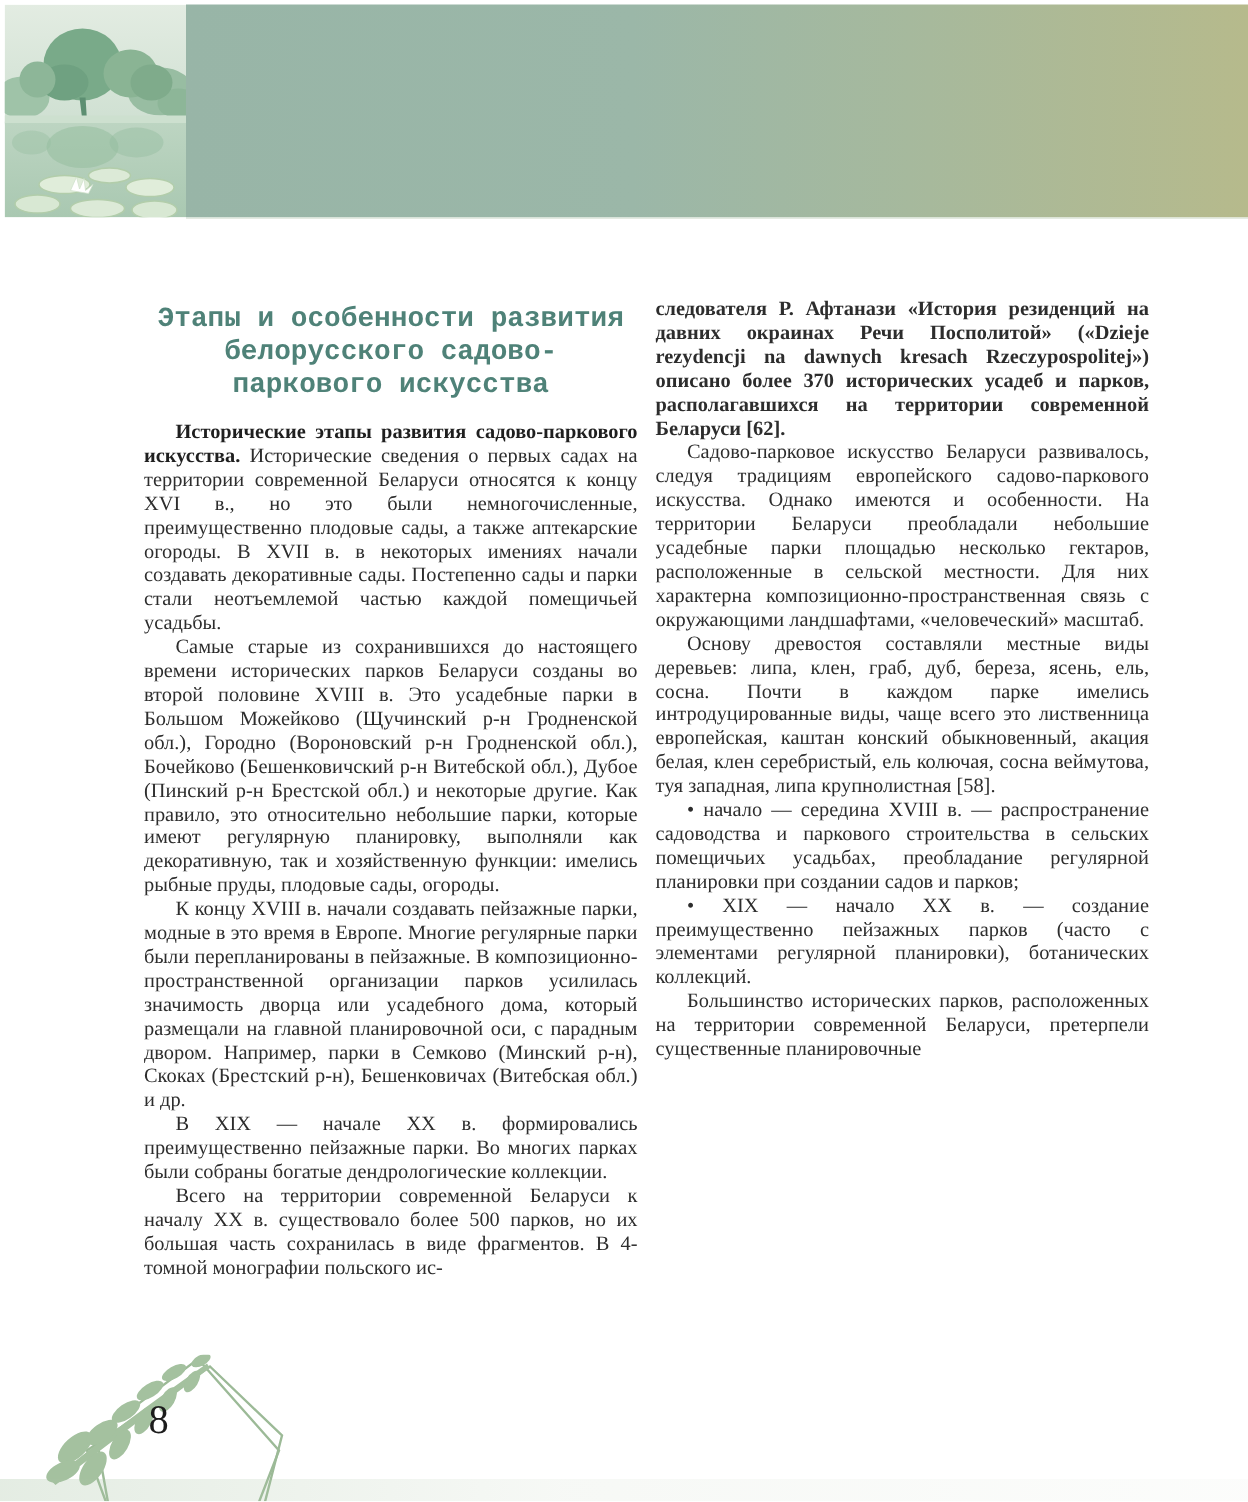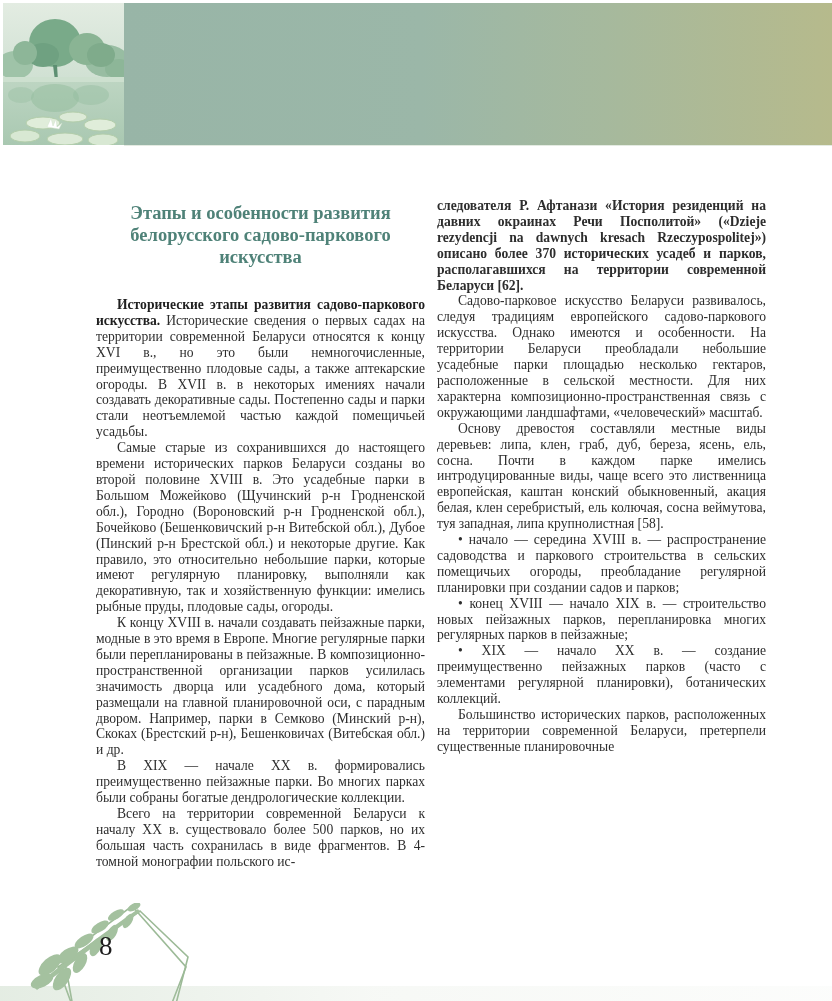--- a/index.html
+++ b/index.html
@@ -14,23 +14,24 @@
     position:absolute;left:124px;top:3px;width:708px;height:142px;
     background:linear-gradient(to right,
       var(--band_left) 0%, #9bb7a8 42%, #a6b99d 68%, var(--band_right) 100%);
     border-bottom:1px solid #e4ebe2;
   }
   
   .col{position:absolute;top:198px;width:329px;}
   .col-left{left:96px;}
   .col-right{left:437px;}
   .heading{
-    margin:4px 0 29px 0;padding:0 6px;
+    margin:4px 0 12px 0;padding:0 6px;
     font-size:18.5px;line-height:22px;font-weight:bold;text-align:center;
     color:var(--heading);
+    font-family:Liberation Mono, monospace;
   }
   .para{
     margin:0;text-align:justify;text-indent:21px;
     font-size:13.6px;line-height:15.9px;color:var(--text);
   }
   .para.no-indent{text-indent:0;font-weight:bold;}
   .para b{color:#1f1f1f;}
   
   .ornament{position:absolute;left:28px;top:903px;width:172px;height:98px;overflow:hidden;}
   .page-number{
@@ -101,22 +102,21 @@
     <p class="para">Самые старые из сохранившихся до настоящего времени исторических парков Беларуси созданы во второй половине XVIII в. Это усадебные парки в Большом Можейково (Щучинский р-н Гродненской обл.), Городно (Вороновский р-н Гродненской обл.), Бочейково (Бешенковичский р-н Витебской обл.), Дубое (Пинский р-н Брестской обл.) и некоторые другие. Как правило, это относительно небольшие парки, которые имеют регулярную планировку, выполняли как декоративную, так и хозяйственную функции: имелись рыбные пруды, плодовые сады, огороды.</p>
     <p class="para">К концу XVIII в. начали создавать пейзажные парки, модные в это время в Европе. Многие регулярные парки были перепланированы в пейзажные. В композиционно-пространственной организации парков усилилась значимость дворца или усадебного дома, который размещали на главной планировочной оси, с парадным двором. Например, парки в Семково (Минский р-н), Скоках (Брестский р-н), Бешенковичах (Витебская обл.) и др.</p>
     <p class="para">В XIX — начале XX в. формировались преимущественно пейзажные парки. Во многих парках были собраны богатые дендрологические коллекции.</p>
     <p class="para">Всего на территории современной Беларуси к началу XX в. существовало более 500 парков, но их большая часть сохранилась в виде фрагментов. В 4-томной монографии польского ис-</p>
   </div>
 
   <div class="col col-right">
     <p class="para no-indent">следователя Р. Афтанази «История резиденций на давних окраинах Речи Посполитой» («Dzieje rezydencji na dawnych kresach Rzeczypospolitej») описано более 370 исторических усадеб и парков, располагавшихся на территории современной Беларуси [62].</p>
     <p class="para">Садово-парковое искусство Беларуси развивалось, следуя традициям европейского садово-паркового искусства. Однако имеются и особенности. На территории Беларуси преобладали небольшие усадебные парки площадью несколько гектаров, расположенные в сельской местности. Для них характерна композиционно-пространственная связь с окружающими ландшафтами, «человеческий» масштаб.</p>
     <p class="para">Основу древостоя составляли местные виды деревьев: липа, клен, граб, дуб, береза, ясень, ель, сосна. Почти в каждом парке имелись интродуцированные виды, чаще всего это лиственница европейская, каштан конский обыкновенный, акация белая, клен серебристый, ель колючая, сосна веймутова, туя западная, липа крупнолистная [58].</p>
-    <p class="para">• начало — середина XVIII в. — распространение садоводства и паркового строительства в сельских помещичьих огороды, преобладание регулярной планировки при создании садов и парков;</p>
-    <p class="para">• конец XVIII — начало XIX в. — строительство новых пейзажных парков, перепланировка многих регулярных парков в пейзажные;</p>
+    <p class="para">• начало — середина XVIII в. — распространение садоводства и паркового строительства в сельских помещичьих усадьбах, преобладание регулярной планировки при создании садов и парков;</p>
     <p class="para">• XIX — начало XX в. — создание преимущественно пейзажных парков (часто с элементами регулярной планировки), ботанических коллекций.</p>
     <p class="para">Большинство исторических парков, расположенных на территории современной Беларуси, претерпели существенные планировочные</p>
   </div>
 
   <div class="ornament">
     <svg width="172" height="98" viewBox="0 0 172 98" xmlns="http://www.w3.org/2000/svg">
 
       <g stroke="#9cba97" stroke-width="1.6" fill="none">
         <polygon points="112,8 160,54 140,132 58,140 30,64"></polygon>
         <polygon points="104,3 158,64 130,136 50,132 36,54"></polygon>

